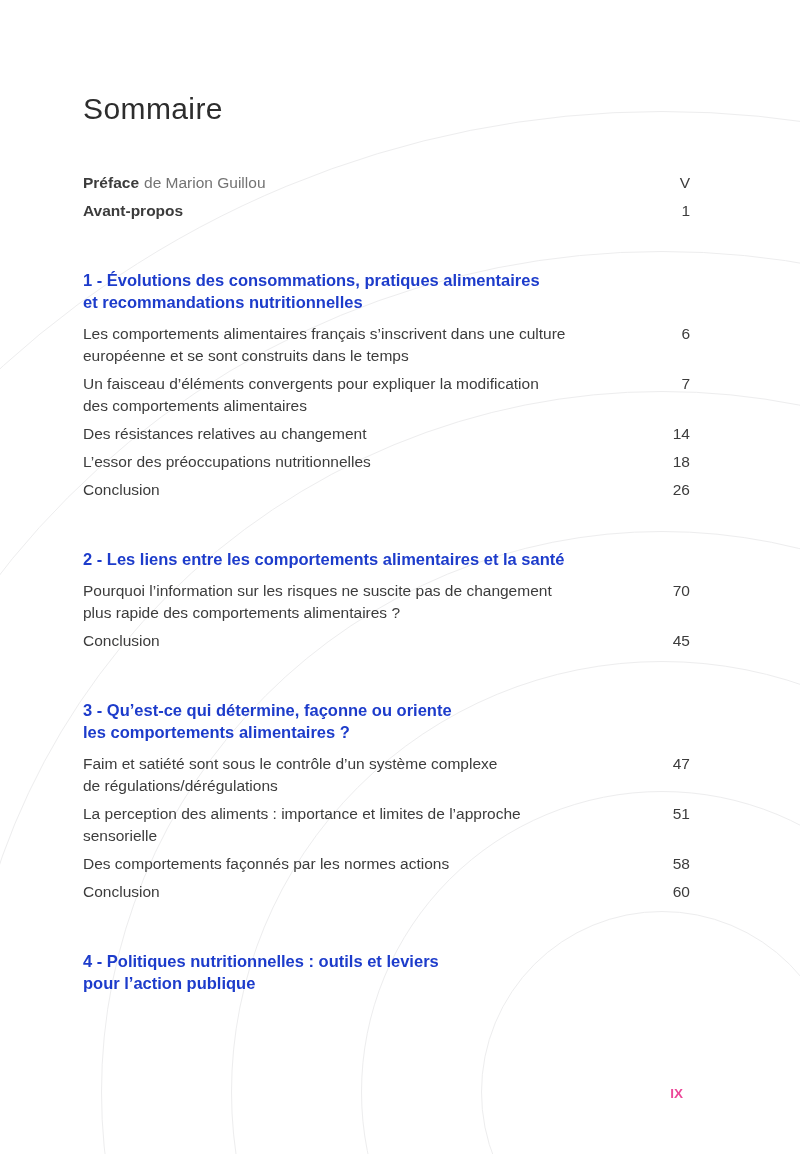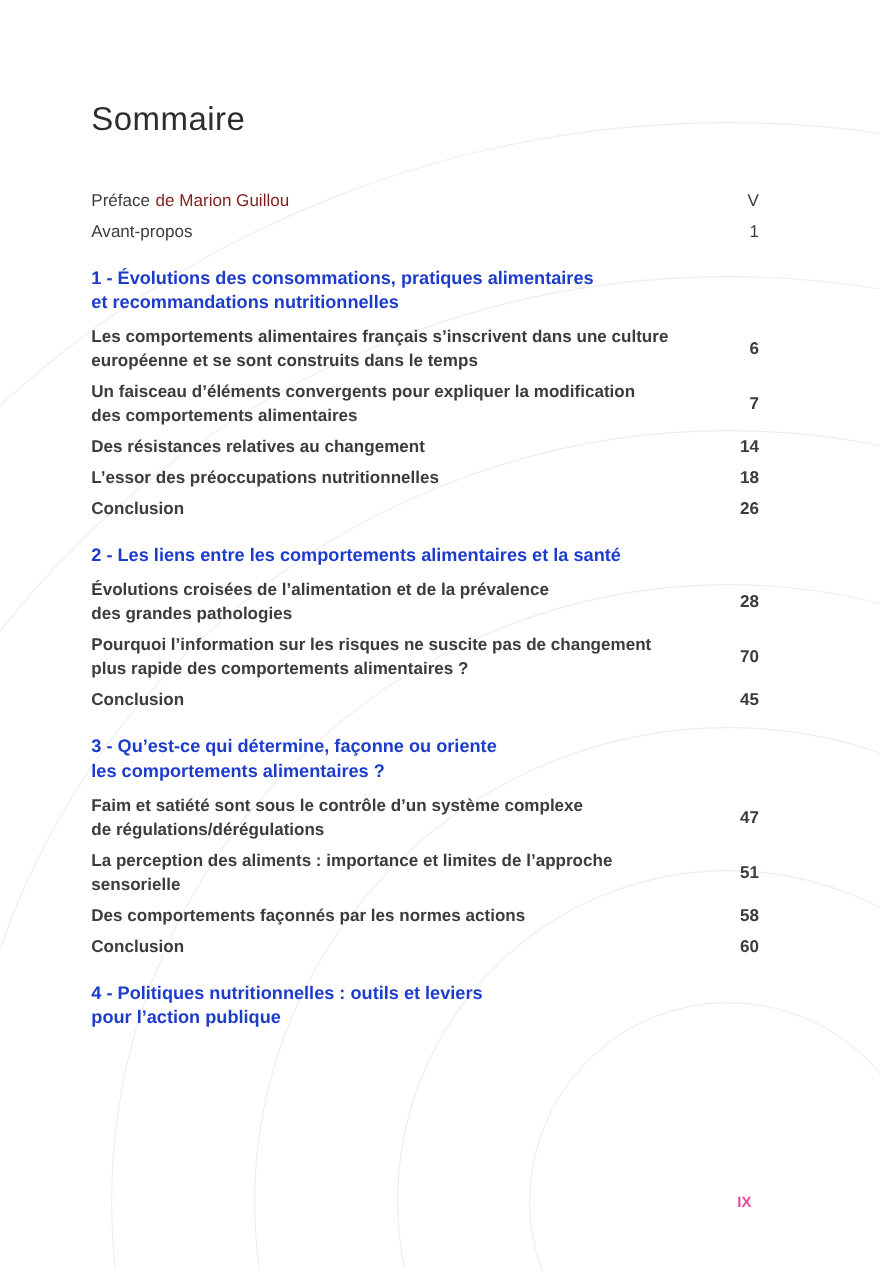--- a/index.html
+++ b/index.html
@@ -28,34 +28,33 @@
     font-weight:500;
     letter-spacing:0.4px;
     color:#2d2d2d;
     margin:0 0 46px 0;
   }
   .fm-row {
     display:flex; justify-content:space-between; align-items:flex-end;
     font-size:15.5px; line-height:22px;
     margin-bottom:6px;
   }
-  .fm-bold { font-weight:normal; color:#3c3c3c; }
-  .fm-rest { color:#7f1d1d; margin-left:5px;margin-top:20px; }
-  .section { margin-top:20px; }
+  .fm-bold { font-weight:bold; color:#3c3c3c; }
+  .fm-rest { color:#737373; margin-left:5px;margin-top:20px; }
+  .section { margin-top:47px; }
   .section-title {
     color:var(--accent, #1d3ccb);
     font-weight:bold;
     font-size:16.5px; line-height:22px;
     white-space:pre-line;
     margin:0 0 10px 0;
   }
   .entry {
-    display:flex; justify-content:space-between; align-items:center;
+    display:flex; justify-content:space-between; align-items:flex-start;
     margin-bottom:6px;
-    font-weight:bold;
   }
   .entry-text {
     font-size:15.5px; line-height:22px;
     white-space:pre-line;
     max-width:565px;
     color:#3c3c3c;
   }
   .entry-page {
     font-size:15.5px; line-height:22px;
     color:#3c3c3c;
@@ -138,25 +137,20 @@
       </div>
       <div class="entry">
         <div class="entry-text">Conclusion</div>
         <div class="entry-page">26</div>
       </div>
     </div>
 
     <div class="section">
       <h2 class="section-title">2 - Les liens entre les comportements alimentaires et la santé</h2>
       <div class="entry">
-        <div class="entry-text">Évolutions croisées de l’alimentation et de la prévalence
-des grandes pathologies</div>
-        <div class="entry-page">28</div>
-      </div>
-      <div class="entry">
         <div class="entry-text">Pourquoi l’information sur les risques ne suscite pas de changement
 plus rapide des comportements alimentaires ?</div>
         <div class="entry-page">70</div>
       </div>
       <div class="entry">
         <div class="entry-text">Conclusion</div>
         <div class="entry-page">45</div>
       </div>
     </div>
 

